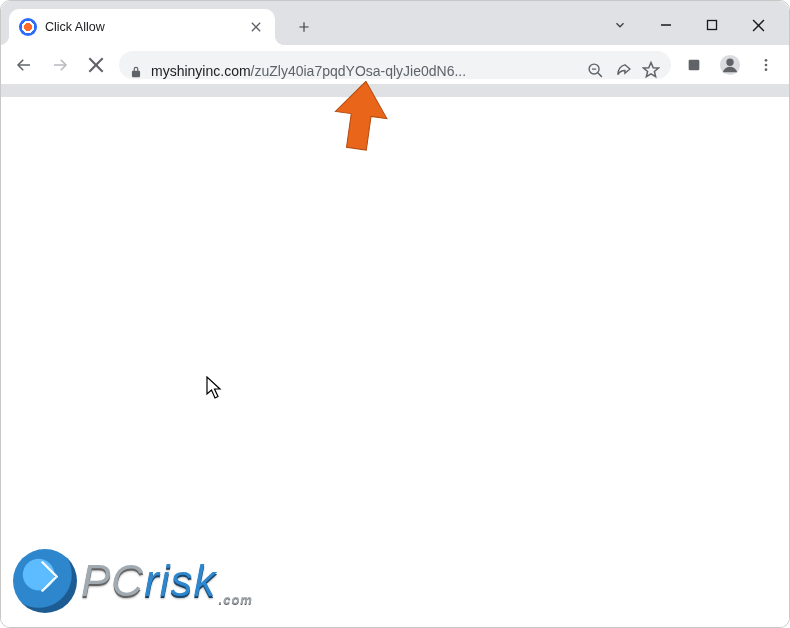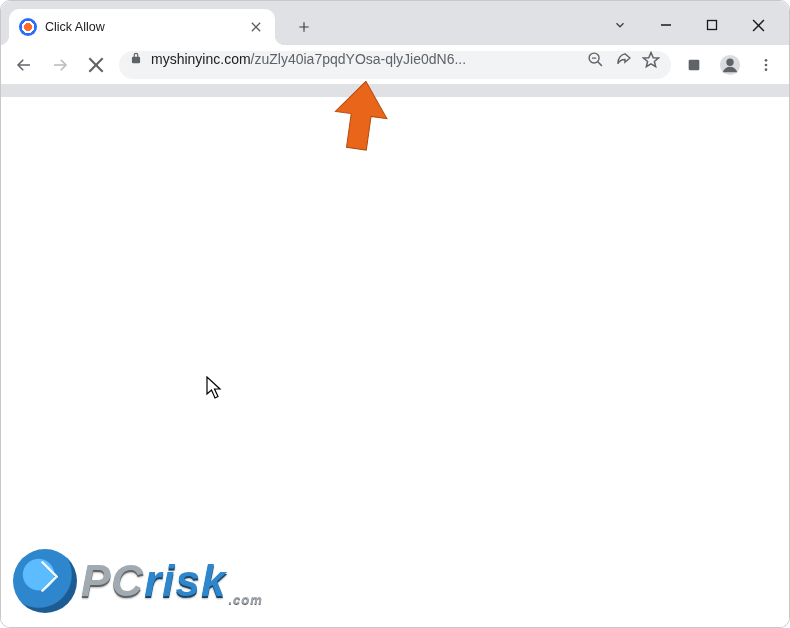--- a/index.html
+++ b/index.html
@@ -17,40 +17,40 @@
   .tab::before { left:-10px; --side:left; background: radial-gradient(circle at 0 0, transparent 10px, #fff 10.5px); }
   .tab::after  { right:-10px; --side:right; background: radial-gradient(circle at 10px 0, transparent 10px, #fff 10.5px); }
   .favicon { width: 18px; height: 18px; border-radius: 50%; background: radial-gradient(circle at 50% 50%, #ff6a2b 0 30%, #fff 32% 48%, #2b6cff 50% 100%); flex-shrink:0; }
   .tab-title { flex: 1; font-size: 12.5px; color: #202124; white-space: nowrap; overflow: hidden; text-overflow: ellipsis; }
   .tab-close { width: 18px; height: 18px; display:flex; align-items:center; justify-content:center; color:#5f6368; }
   .newtab { width: 34px; height: 34px; display:flex; align-items:center; justify-content:center; color:#3c4043; margin-left: 12px; margin-bottom: 1px; border-radius: 50%; }
 
   .toolbar { background: #fff; height: 40px; display: flex; align-items: center; padding: 0 6px; gap: 2px; border-bottom: 1px solid #e2e2e2; }
   .nav-btn { width: 34px; height: 34px; display:flex; align-items:center; justify-content:center; color:#5f6368; border-radius:50%; }
   .nav-btn.disabled { color: #b7b9bd; }
-  .omnibox { flex: 1; height: 28px; background: #f1f3f4; border-radius: 15px; display: flex; align-items: flex-start; padding: 0 10px; gap: 8px; margin: 0 4px; }
+  .omnibox { flex: 1; height: 28px; background: #f1f3f4; border-radius: 15px; display: flex; align-items: flex-end; padding: 0 10px; gap: 8px; margin: 0 4px; }
   .lock { color:#5f6368; flex-shrink:0; }
   .url { flex:1; font-size: 14px; color:#202124; white-space:nowrap; overflow:hidden; text-overflow: ellipsis; }
   .url .domain { color:#202124; }
   .url .path { color:#5f6368; }
   .omni-icon { color:#5f6368; flex-shrink:0; width:20px; display:flex; justify-content:center; }
 
   .page { position: relative; height: calc(628px - 96px); background:#fff; }
 
   
   .arrow-pointer { position: absolute; left: 332px; top: 80px; pointer-events: none; }
 
   
   .cursor-graphic { position: absolute; left: 205px; top: 375px; pointer-events: none; }
 
   
   .watermark { position:absolute; left: 12px; bottom: 16px; display:flex; align-items:center; gap:4px; opacity:0.92; }
   .wm-badge { width:64px; height:64px; border-radius:50%; background: radial-gradient(circle at 40% 40%, #4fb7ff 0 28%, #1d7cc9 30% 60%, #0a4f8a 62% 100%); position:relative; flex-shrink:0; }
   .wm-badge::after{ content:""; position:absolute; left:18px; top:16px; width:20px; height:20px; border:3px solid #fff; border-left:none; border-bottom:none; transform:rotate(45deg); border-radius:2px; opacity:.9; }
-  .wm-text { font-size: 44px; font-weight: 700; font-style: italic; letter-spacing: 1px;
+  .wm-text { font-size: 44px; font-weight: 400; font-style: italic; letter-spacing: 1px;
              font-family: Arial, sans-serif; color:#9aa3ab;
              text-shadow: 0 2px 0 #555, 0 3px 2px rgba(0,0,0,.3); }
   .wm-text .hl { color:#1d7cc9; text-shadow: 0 2px 0 #06355b, 0 3px 2px rgba(0,0,0,.3); }
   .wm-sub { font-size: 13px; font-weight:700; font-style: italic; color:#9aa3ab; margin-left:-2px; letter-spacing:1px;
             text-shadow: 0 1px 0 #555; align-self:flex-end; padding-bottom:6px;}
 
   svg { display:block; }
 </style>
 </head>
 <body>

